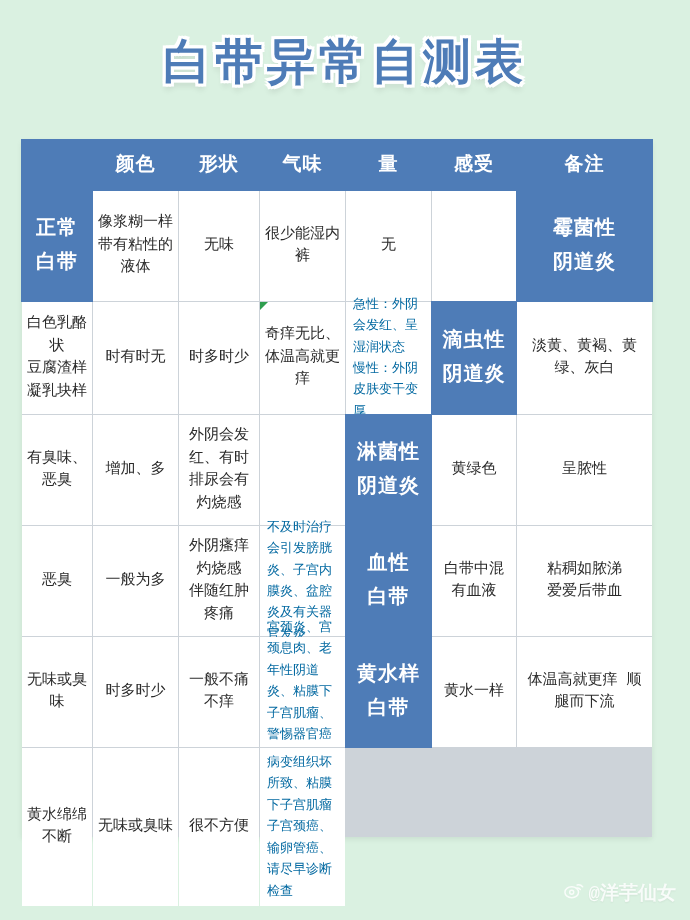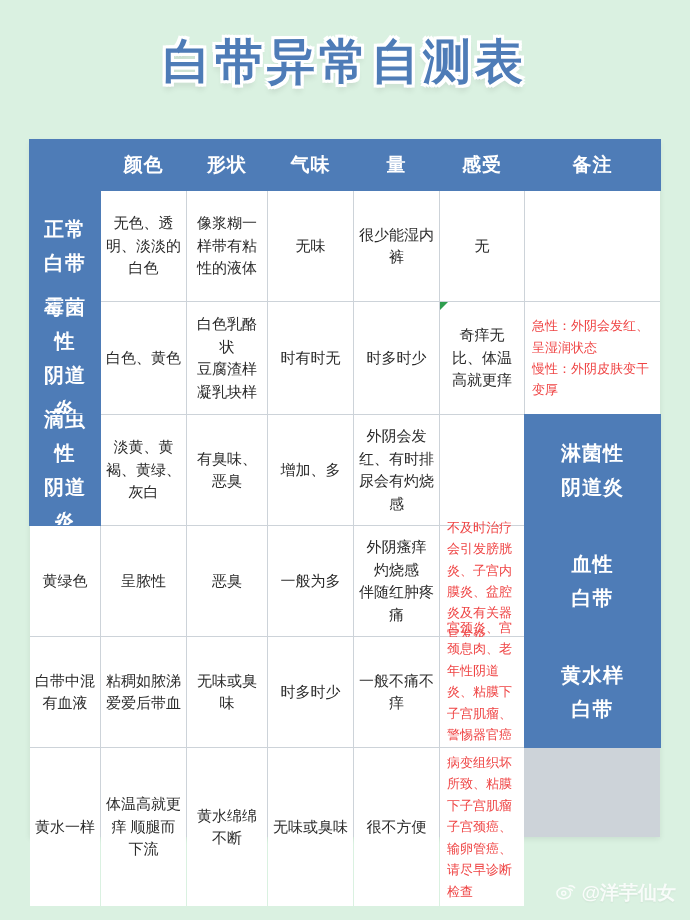--- a/index.html
+++ b/index.html
@@ -3,42 +3,42 @@
 <meta charset="utf-8">
 <style>
   html, body { margin: 0; padding: 0; }
   body {
     width: 690px; height: 920px;
     background: #daf1e1;
     font-family: "Liberation Sans", "DejaVu Sans", sans-serif;
     position: relative;
     overflow: hidden;
   }
-  .page { position: absolute; inset: 0; }
+  .page { position: absolute; inset: 0; font-family: Liberation Mono, monospace; }
 
   .title {
     position: absolute;
     top: 30px; left: 0; right: 0;
     margin: 0;
     text-align: center;
     font-size: 48px;
     font-weight: 900;
     letter-spacing: 4px;
     color: #4e7cb7;
     text-shadow:
       -3px -3px 0 #ffffff, 3px -3px 0 #ffffff,
       -3px 3px 0 #ffffff, 3px 3px 0 #ffffff,
       0 -3px 0 #ffffff, 0 3px 0 #ffffff,
       -3px 0 0 #ffffff, 3px 0 0 #ffffff,
       0 6px 6px rgba(0,0,0,0.12);
   }
 
   .table {
     position: absolute;
-    left: 30px; top: 140px;
+    left: 22px; top: 140px;
     width: 630px; height: 697px;
     display: grid;
     grid-template-columns: 70px 85px 80px 85px 85px 84px 1fr;
     grid-template-rows: 50px 110px 112px 110px 110px 110px 1fr;
     gap: 1px;
     background: #cdd3d9;
     box-shadow: 0 2px 6px rgba(0,0,0,0.08);
   }
 
   .cell {
@@ -60,21 +60,21 @@
   .th, .rh, .corner {
     background: #4e7cb7;
     outline: 1px solid #4e7cb7;
     color: #ffffff;
     font-weight: bold;
   }
   .th { font-size: 19px; letter-spacing: 1px; }
   .rh { font-size: 20px; line-height: 1.7; letter-spacing: 1px; }
 
   .note {
-    color: #ef4444;
+    color: #0369a1;
     font-size: 13px;
     line-height: 1.65;
     text-align: left;
     justify-content: flex-start;
     padding: 4px 7px;
   }
 
   .marker::before {
     content: "";
     position: absolute;
@@ -108,30 +108,28 @@
     <div class="cell corner"></div>
     <div class="cell th">颜色</div>
     <div class="cell th">形状</div>
     <div class="cell th">气味</div>
     <div class="cell th">量</div>
     <div class="cell th">感受</div>
     <div class="cell th">备注</div>
 
     <div class="cell rh">正常
 白带</div>
-    <div class="cell">无色、透明、淡淡的白色</div>
     <div class="cell">像浆糊一样带有粘性的液体</div>
     <div class="cell">无味</div>
     <div class="cell">很少能湿内裤</div>
     <div class="cell">无</div>
     <div class="cell note"></div>
 
     <div class="cell rh">霉菌性
 阴道炎</div>
-    <div class="cell">白色、黄色</div>
     <div class="cell">白色乳酪状
 豆腐渣样
 凝乳块样</div>
     <div class="cell">时有时无</div>
     <div class="cell">时多时少</div>
     <div class="cell marker">奇痒无比、体温高就更痒</div>
     <div class="cell note">急性：外阴会发红、呈湿润状态
 慢性：外阴皮肤变干变厚</div>
 
     <div class="cell rh">滴虫性

